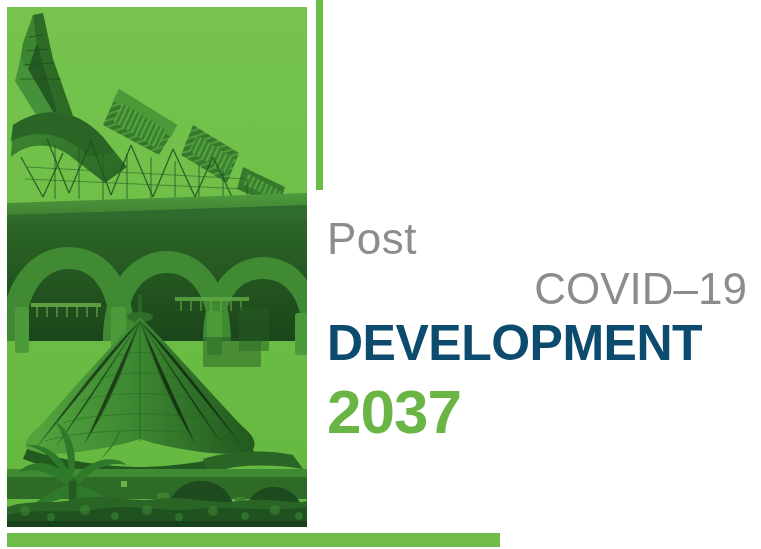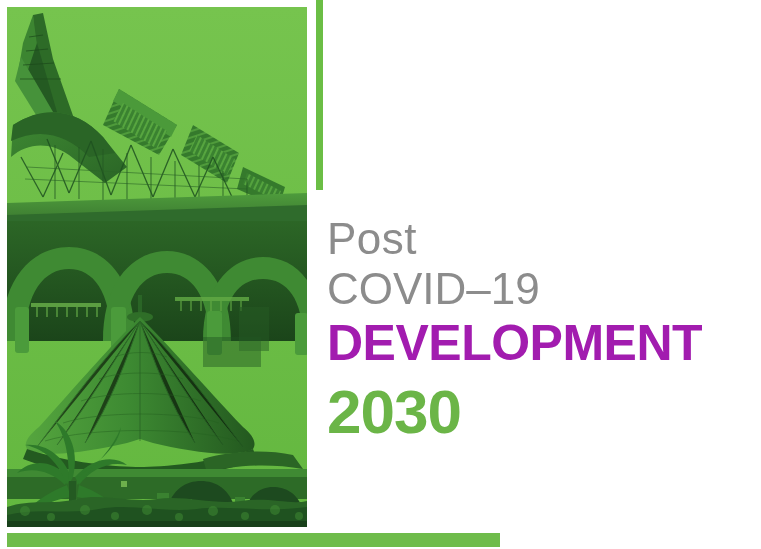--- a/index.html
+++ b/index.html
@@ -67,24 +67,25 @@
   .line-covid {
     color: #8c8c8c;
     font-size: 44px;
     line-height: 50px;
     font-weight: 400;
     letter-spacing: 0.5px;
     white-space: nowrap;
   }
   .line-covid {
     letter-spacing: 0px;
+    text-align: right;
   }
   .line-dev,
   .line-strategy {
-    color: #a21caf;
+    color: #0c4a6e;
     font-size: 50px;
     line-height: 58px;
     font-weight: 700;
     letter-spacing: -0.5px;
     white-space: nowrap;
   }
   .line-year {
     color: #6bb547;
     font-size: 62px;
     line-height: 72px;
@@ -314,18 +315,18 @@
       <rect x="0" y="514" width="300" height="6" fill="#18401a"></rect>
     </svg>
   </div>
 
   <div class="vbar"></div>
 
   <div class="text-block">
     <div class="line-post">Post</div>
     <div class="line-covid">COVID–19</div>
     <div class="line-dev">DEVELOPMENT</div>
-    <div class="line-year">2030</div>
+    <div class="line-year">2037</div>
   </div>
 
   <div class="hbar"></div>
 
 </div>
 
 </body></html>

